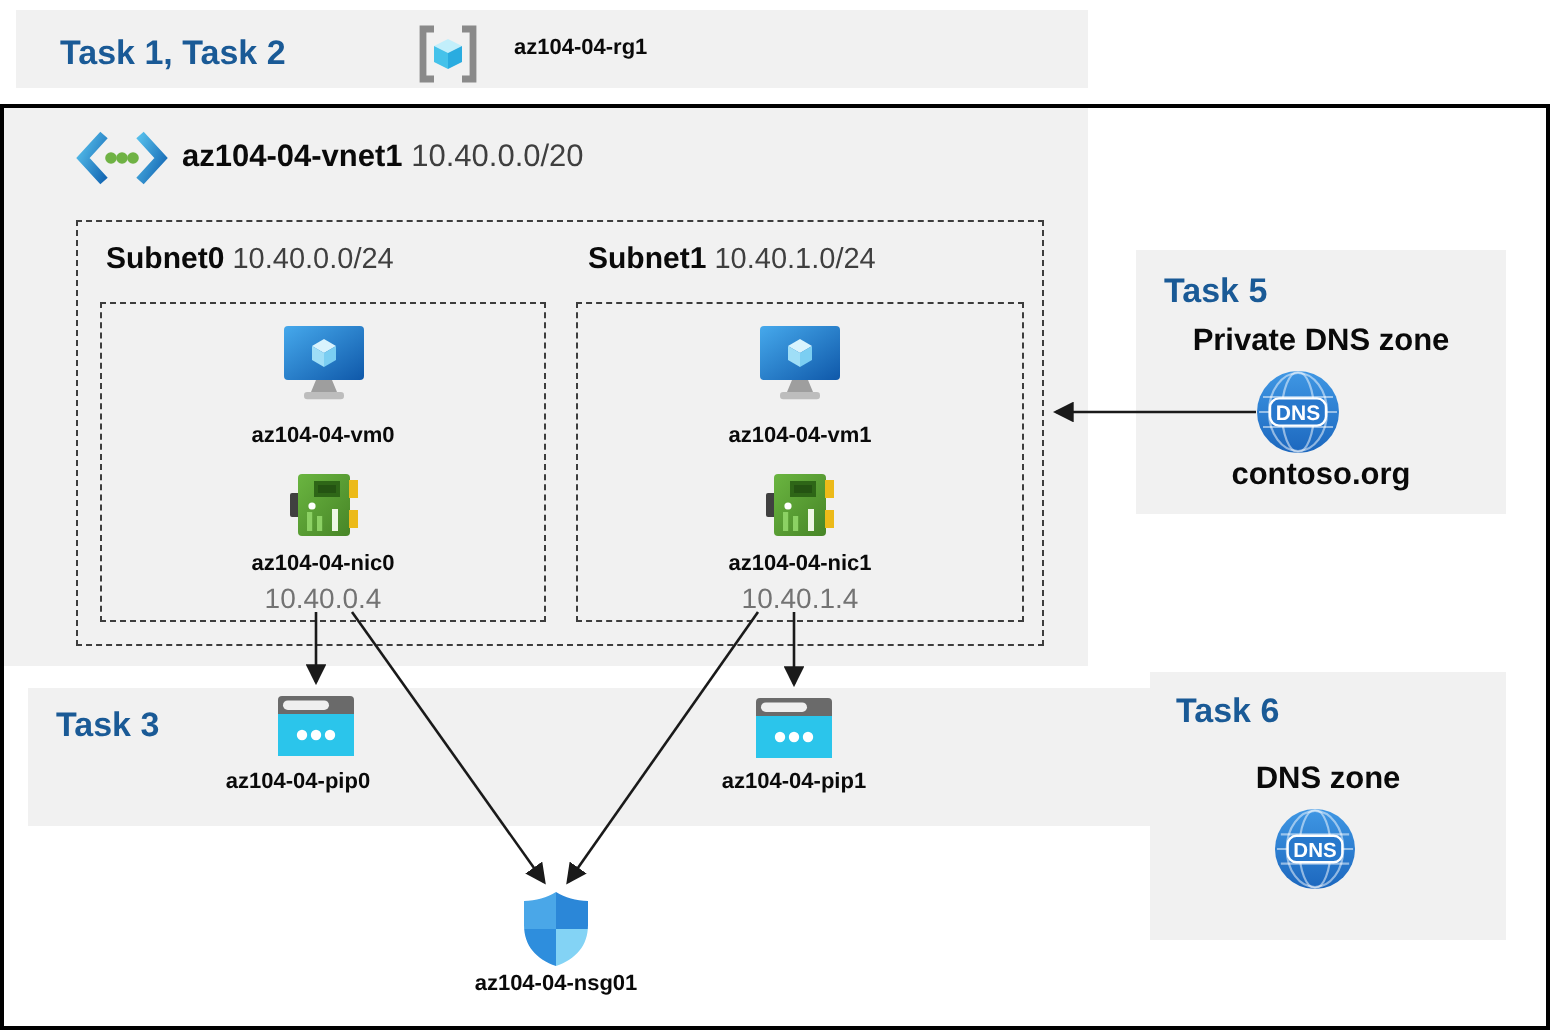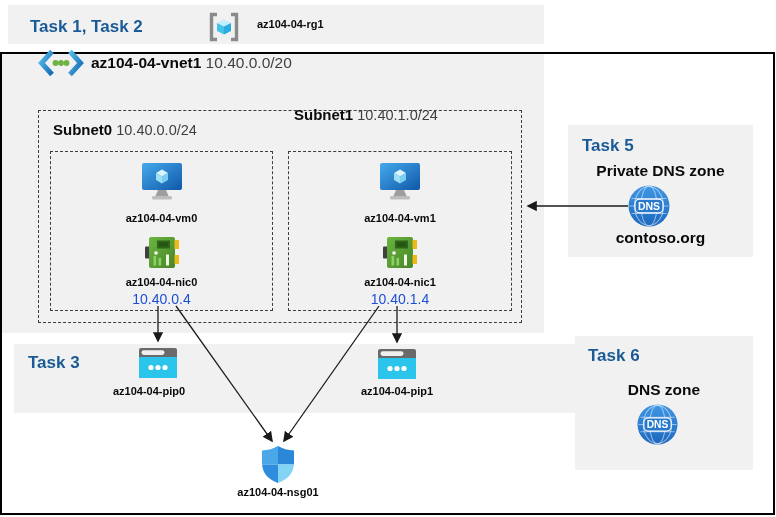--- a/index.html
+++ b/index.html
@@ -2,39 +2,39 @@
 <html><head>
 <meta charset="utf-8">
 <style>
   html,body{margin:0;padding:0;background:#fff;}
   .canvas{position:relative;width:776px;height:517px;background:#fff;
           font-family:"Liberation Sans",sans-serif;overflow:hidden;}
   .abs{position:absolute;}
   .gray{background:#f1f1f1;}
   .task-heading{font-weight:bold;font-size:17px;color:#1a5a96;white-space:nowrap;}
   .bold-label{font-weight:bold;font-size:11px;color:#0a0a0a;white-space:nowrap;}
-  .sub-label{font-size:14px;color:#1d4ed8;white-space:nowrap;}
+  .sub-label{font-size:14px;color:#737373;white-space:nowrap;}
   .center{text-align:center;}
   
   .top-band{left:8px;top:5px;width:536px;height:39px;}
   .top-band .task-heading{position:absolute;left:22px;top:12px;}
   .top-band .rg-icon{position:absolute;left:199px;top:7px;}
   .top-band .rg-name{position:absolute;left:249px;top:13px;}
   
   .frame{left:0;top:52px;width:775px;height:463px;border:2px solid #000;box-sizing:border-box;}
   .vnet-fill{left:2px;top:54px;width:542px;height:279px;}
-  .vnet-head{left:38px;top:48px;height:30px;display:flex;align-items:center;}
+  .vnet-head{left:38px;top:64px;height:30px;display:flex;align-items:center;}
   .vnet-title{margin-left:7px;font-size:15.5px;color:#3f3f3f;white-space:nowrap;}
   .vnet-title b{color:#0a0a0a;}
   .dashed{border:1px dashed #3d3d3d;box-sizing:border-box;}
   .big-dashed{left:38px;top:110px;width:484px;height:213px;}
   .subnet-title{font-size:14.5px;color:#3f3f3f;white-space:nowrap;}
   .subnet-title b{color:#0a0a0a;font-size:15px;}
   .subnet0-title{left:53px;top:121px;}
-  .subnet1-title{left:294px;top:106px;text-align:center;}
+  .subnet1-title{left:294px;top:121px;text-align:center;}
   .inner-box{top:151px;height:160px;display:flex;flex-direction:column;align-items:center;padding-top:11px;}
   .inner-box0{left:50px;width:223px;}
   .inner-box1{left:288px;width:224px;}
   .inner-box .bold-label{margin-top:9px;line-height:15px;}
   .inner-box .nic-svg{margin-top:10px;}
   .inner-box .nic-name{margin-top:6px;}
   .inner-box .sub-label{margin-top:2px;line-height:14px;}
   
   .task5-box{left:568px;top:125px;width:185px;height:132px;}
   .task5-box .task-heading{position:absolute;left:14px;top:11px;}

